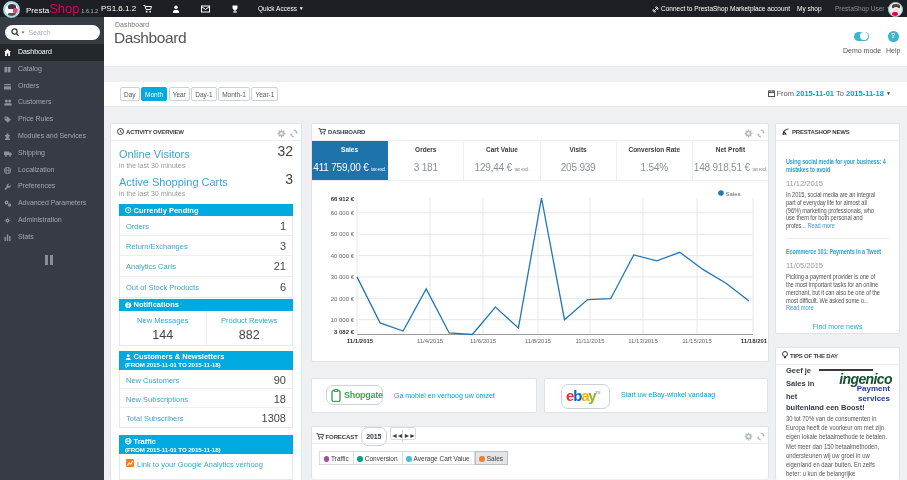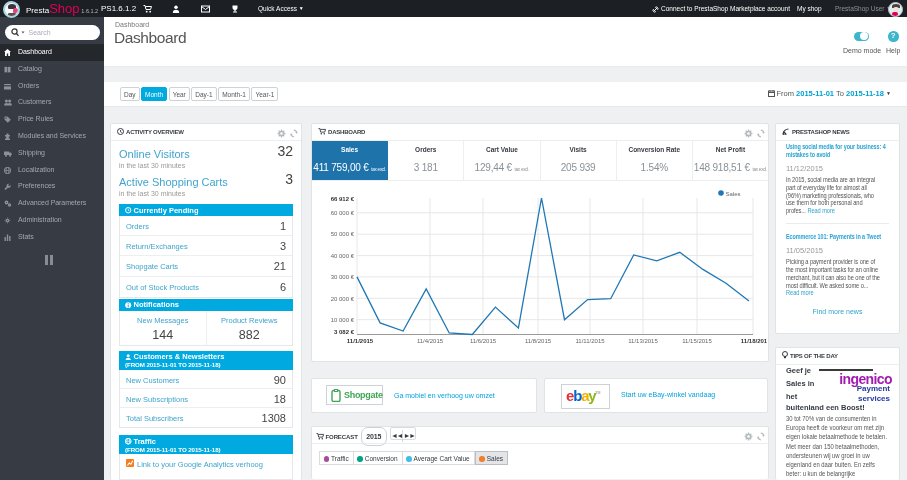--- a/index.html
+++ b/index.html
@@ -77,40 +77,40 @@
 .stat.active .sl, .stat.active .sv { color:#fff; }
 
 
 #chartwrap { position:relative; width:456px; height:181px; }
 .ctext { font-size:6px; fill:#666; font-family:"Liberation Sans",sans-serif; }
 .cbold { font-weight:bold; fill:#333; }
 
 
 #shopgate { left:311px; top:378px; width:226px; height:35px; }
 #ebay { left:544px; top:378px; width:224px; height:35px; }
-.adlogo { position:absolute; background:#fff; border:1px solid #ccd2d6; border-radius:0; }
+.adlogo { position:absolute; background:#fff; border:1px solid #ccd2d6; border-radius:7px; }
 .adlink { position:absolute; font-size:7px; color:#00a3dd; white-space:nowrap; }
 
 
 #forecast { left:311px; top:426px; width:458px; height:53px; border-bottom:none; }
 #forecast .phead { padding-left:3.5px; letter-spacing:-0.1px; }
 .fpill { display:inline-block; border:1px solid #ccd2d6; border-radius:7px; font-size:7px; font-weight:bold; color:#363a42; padding:0.5px 4.5px; margin-left:3px; vertical-align:0.5px; }
 .fnav { display:inline-block; border:1px solid #d8dcde; border-radius:2px; margin-left:3px; vertical-align:1px; height:13px; }
 .fnav span { display:inline-block; width:12px; text-align:center; font-size:7px; color:#363a42; font-weight:bold; line-height:12px; letter-spacing:-1.5px; }
 .fnav span:first-child { border-right:1px solid #d8dcde; }
 .flegend { position:absolute; left:7px; top:24px; height:14px; white-space:nowrap; }
 .fleg { display:inline-block; height:14px; line-height:13px; border:1px solid #d8dcde; border-left:none; background:#fff; font-size:6.5px; color:#363a42; padding:0 4px 0 3.5px; vertical-align:top; }
 .fleg:first-child { border-left:1px solid #d8dcde; }
 .fleg .dot { display:inline-block; width:5.5px; height:5.5px; border-radius:50%; margin-right:2px; vertical-align:-0.5px; }
 .fleg.active { background:#e3e5e7; border:1px solid #b9bfc2; }
 
 
 #news { left:775px; top:123px; width:125px; height:211px; }
 #tips { left:775px; top:347px; width:125px; height:133px; border-bottom:none; }
-.newsbody { padding:2px 10px; }
+.newsbody { padding:17px 10px; }
 .ntitle { font-size:6.8px; font-weight:bold; color:#29a3d2; line-height:8.6px; letter-spacing:-0.1px; white-space:nowrap; transform:scaleX(0.8); transform-origin:0 0; }
 .ndate { font-size:7.5px; color:#999; margin-top:4px; }
 .ntext { font-size:6.8px; color:#555; line-height:7.9px; margin-top:3px; letter-spacing:-0.1px; white-space:nowrap; transform:scaleX(0.84); transform-origin:0 0; }
 .nsep { border-top:1px solid #e8eaec; margin:8px 0 9px; }
 .findmore { text-align:center; font-size:7px; color:#31a4cc; margin-top:11px; }
 </style>
 </head>
 <body>
 
 <div id="topbar">
@@ -275,21 +275,21 @@
   <div class="ltable">
     <div class="lrow">
         <span class="l">Orders</span>
         <span class="n">1</span>
       </div>
     <div class="lrow">
         <span class="l">Return/Exchanges</span>
         <span class="n">3</span>
       </div>
     <div class="lrow">
-        <span class="l">Shopgate Carts</span>
+        <span class="l">Analytics Carts</span>
         <span class="n">21</span>
       </div>
     <div class="lrow">
         <span class="l">Out of Stock Products</span>
         <span class="n">6</span>
       </div>
   </div>
   <div style="height:1px;"></div>
   <div class="bluebar" style="margin:0 8px;"><svg width="6.5" height="6.5" style="vertical-align:-1px;margin-right:2px;">
         <circle cx="3.2" cy="3.2" r="3" fill="#fff"></circle>
@@ -503,18 +503,18 @@
     <div class="findmore">Find more news</div>
   </div>
 </div>
 
 <div class="panel" id="tips">
   <div class="phead"><svg class="hic" width="6" height="8">
         <circle cx="3" cy="3" r="2.5" fill="none" stroke="#363a42" stroke-width="1"></circle>
         <rect x="2" y="5.2" width="2" height="2" fill="#363a42"></rect>
       </svg>TIPS OF THE DAY</div>
   <div style="position:absolute;left:43px;top:21px;width:54px;height:2px;background:#3a3a3a;"></div>
-  <div style="position:absolute;right:7px;top:23px;font-size:14px;font-weight:bold;color:#a21caf;letter-spacing:-0.6px;">ingenico</div>
+  <div style="position:absolute;right:7px;top:23px;font-size:14px;font-weight:bold;color:#14532d;letter-spacing:-0.6px;font-style:italic;">ingenico</div>
   <div style="position:absolute;right:9px;top:36px;font-size:8px;font-weight:bold;color:#2438a0;line-height:9.5px;text-align:right;">Payment<br>services</div>
   <div style="position:absolute;left:10px;top:16px;font-size:7.5px;font-weight:bold;color:#363a42;line-height:13px;width:40px;">Geef je Sales in het</div>
   <div style="position:absolute;left:10px;top:55px;font-size:7.5px;font-weight:bold;color:#363a42;">buitenland een Boost!</div>
   <div style="position:absolute;left:10px;top:66px;font-size:7px;color:#555;line-height:9.2px;white-space:nowrap;transform:scaleX(0.84);transform-origin:0 0;">30 tot 70% van de consumenten in<br>Europa heeft de voorkeur om met zijn<br>eigen lokale betaalmethode te betalen.<br>Met meer dan 150 betaalmethoden,<br>ondersteunen wij uw groei in uw<br>eigenland en daar buiten. En zelfs<br>beter: u kun de belangrijke<br>betaalmethoden activeren met een</div>
 </div>
 
 </body></html>

